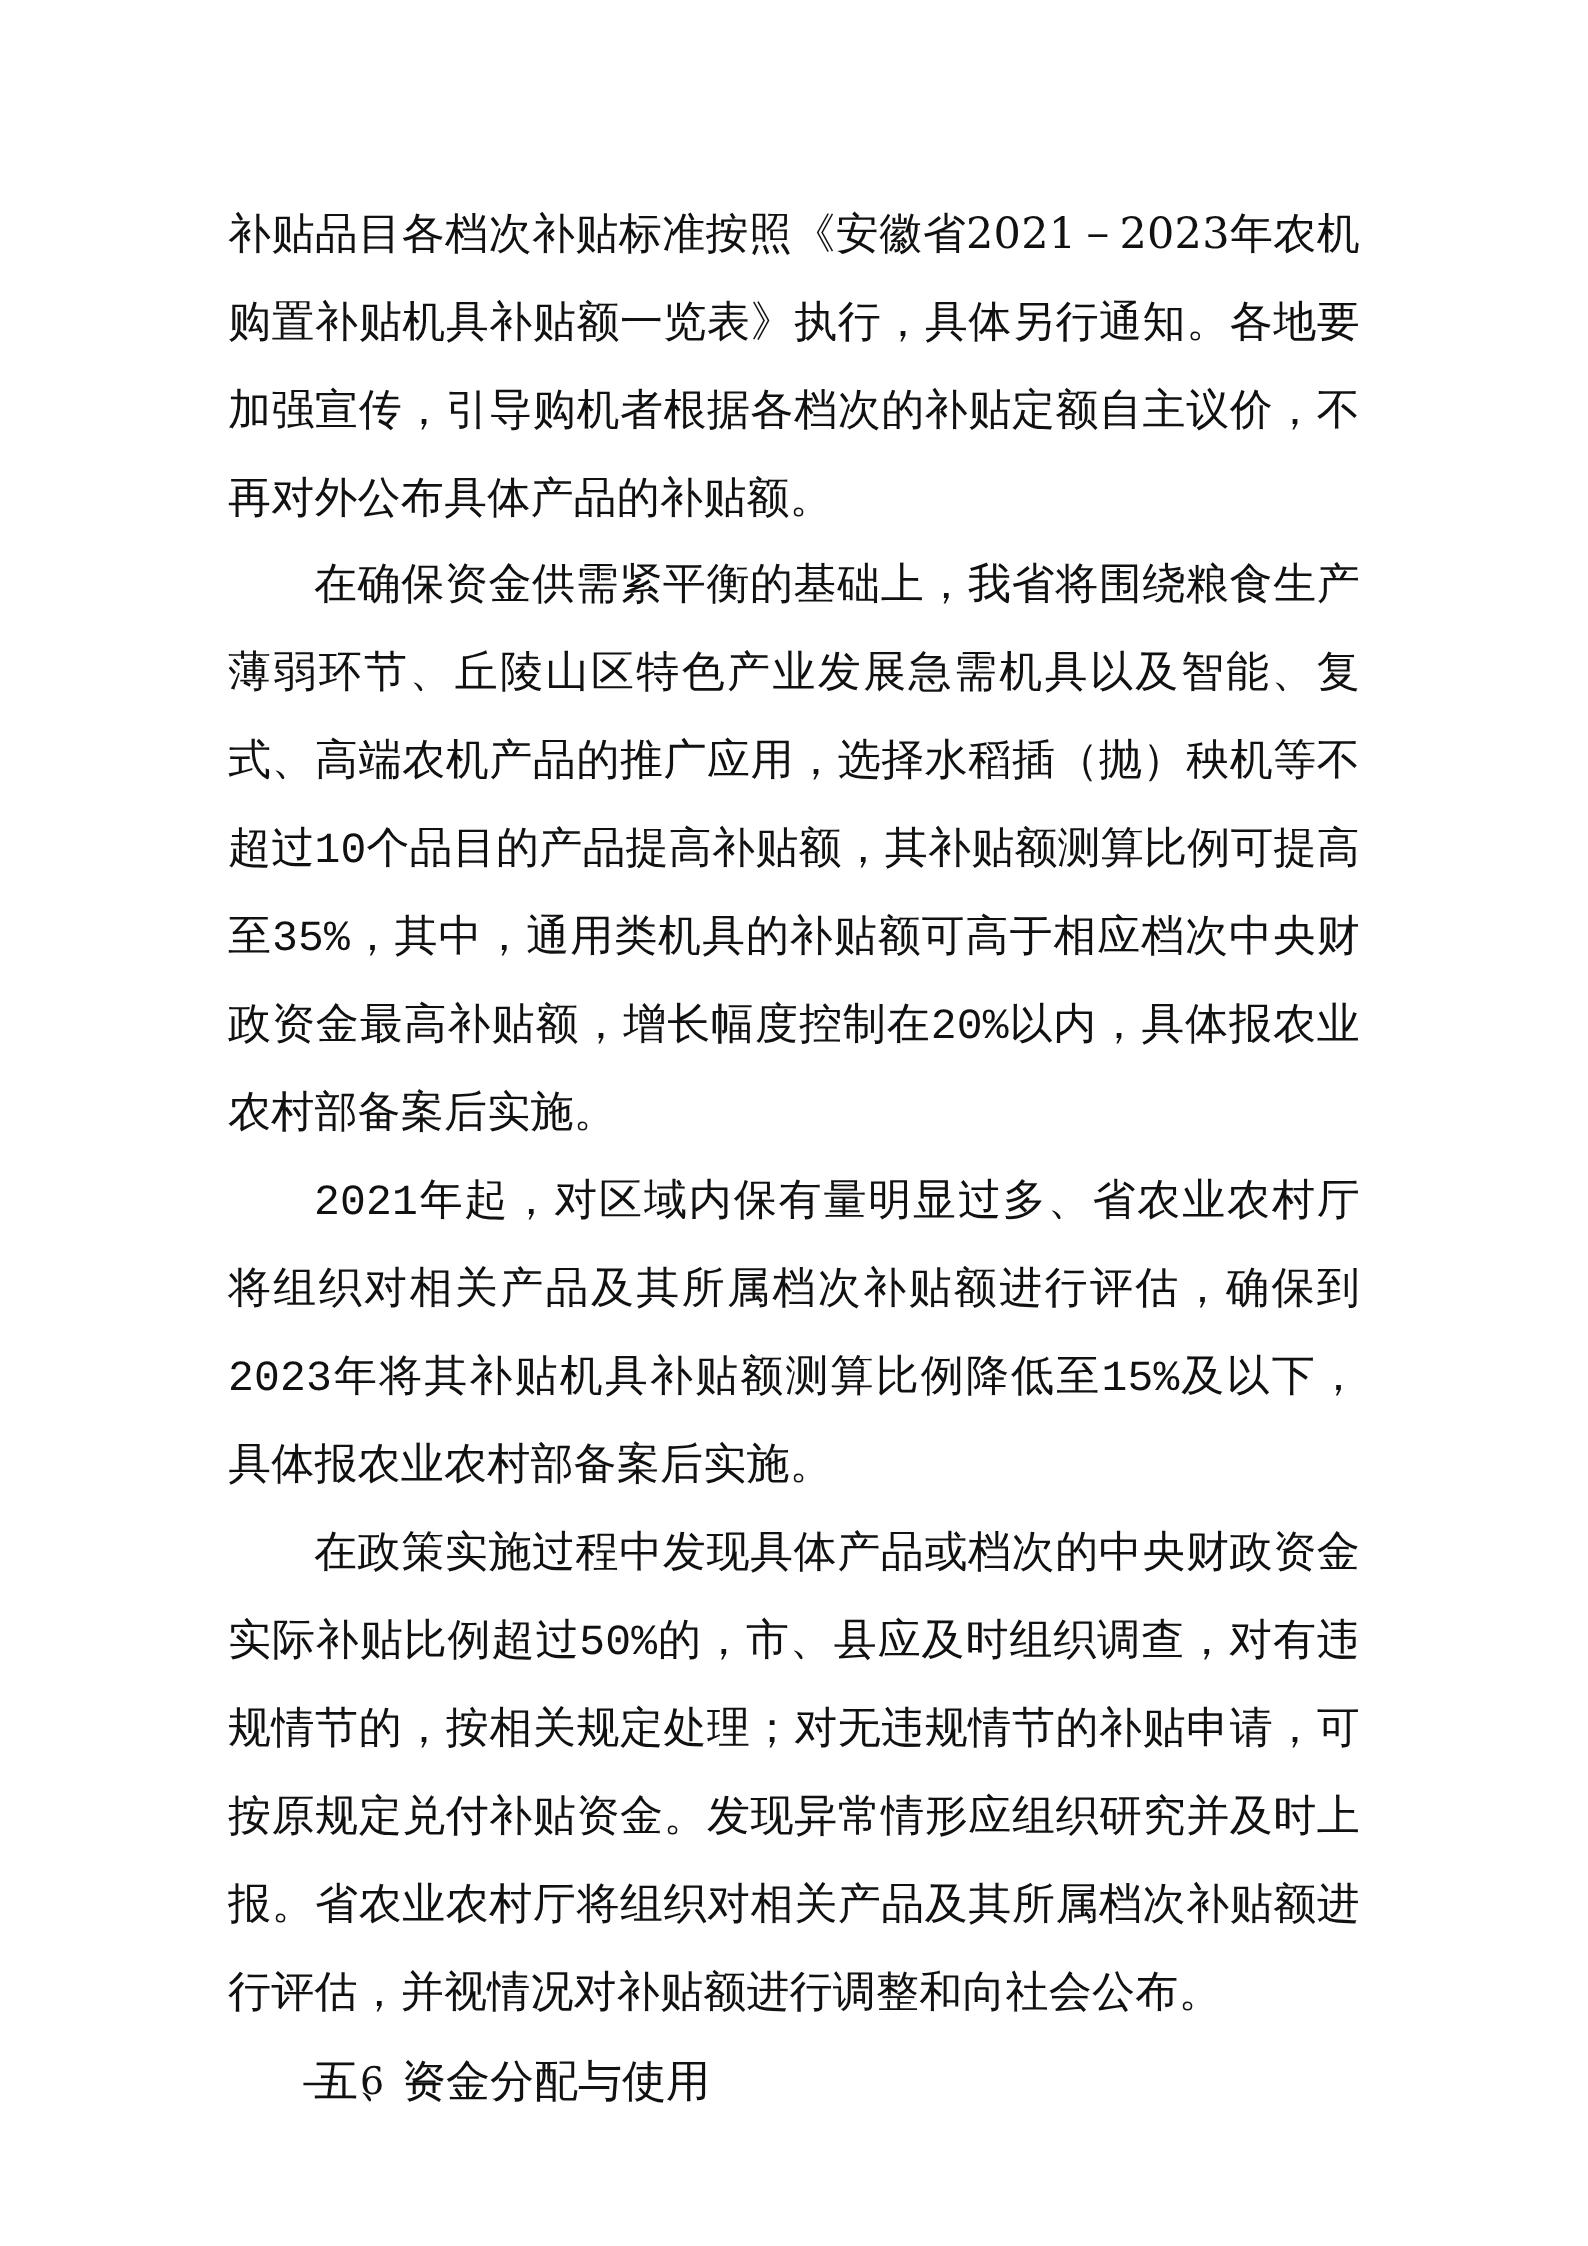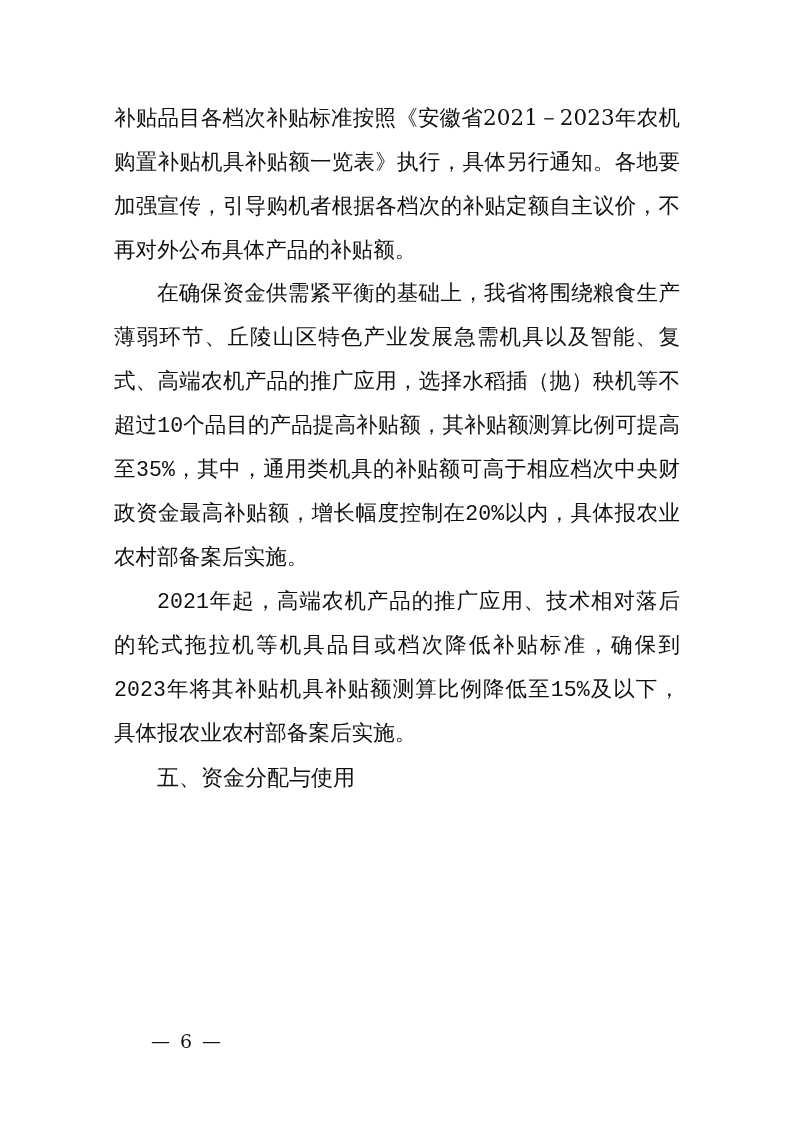--- a/index.html
+++ b/index.html
@@ -67,19 +67,20 @@
     margin-left: -420px;
   }
 </style>
 </head>
 <body>
 
 <div class="page">
   <div class="content">
     <p class="para">补贴品目各档次补贴标准按照《安徽省2021－2023年农机购置补贴机具补贴额一览表》执行，具体另行通知。各地要加强宣传，引导购机者根据各档次的补贴定额自主议价，不再对外公布具体产品的补贴额。</p>
     <p class="para indent">在确保资金供需紧平衡的基础上，我省将围绕粮食生产薄弱环节、丘陵山区特色产业发展急需机具以及智能、复式、高端农机产品的推广应用，选择水稻插（抛）秧机等不超过10个品目的产品提高补贴额，其补贴额测算比例可提高至35%，其中，通用类机具的补贴额可高于相应档次中央财政资金最高补贴额，增长幅度控制在20%以内，具体报农业农村部备案后实施。</p>
-    <p class="para indent">2021年起，高端农机产品的推广应用、技术相对落后的轮式拖拉机等机具品目或档次降低补贴标准，确保到2023年将其补贴机具补贴额测算比例降低至15%及以下，具体报农业农村部备案后实施。</p>
+    <p class="para indent">2021年起，对区域内保有量明显过多、省农业农村厅将组织对相关产品及其所属档次补贴额进行评估，确保到2023年将其补贴机具补贴额测算比例降低至15%及以下，具体报农业农村部备案后实施。</p>
+    <p class="para indent">在政策实施过程中发现具体产品或档次的中央财政资金实际补贴比例超过50%的，市、县应及时组织调查，对有违规情节的，按相关规定处理；对无违规情节的补贴申请，可按原规定兑付补贴资金。发现异常情形应组织研究并及时上报。省农业农村厅将组织对相关产品及其所属档次补贴额进行评估，并视情况对补贴额进行调整和向社会公布。</p>
     <p class="heading">五、资金分配与使用</p>
   </div>
   <div class="footer">
     <span class="footer-inner">— 6 —</span>
   </div>
 </div>
 
 </body></html>

